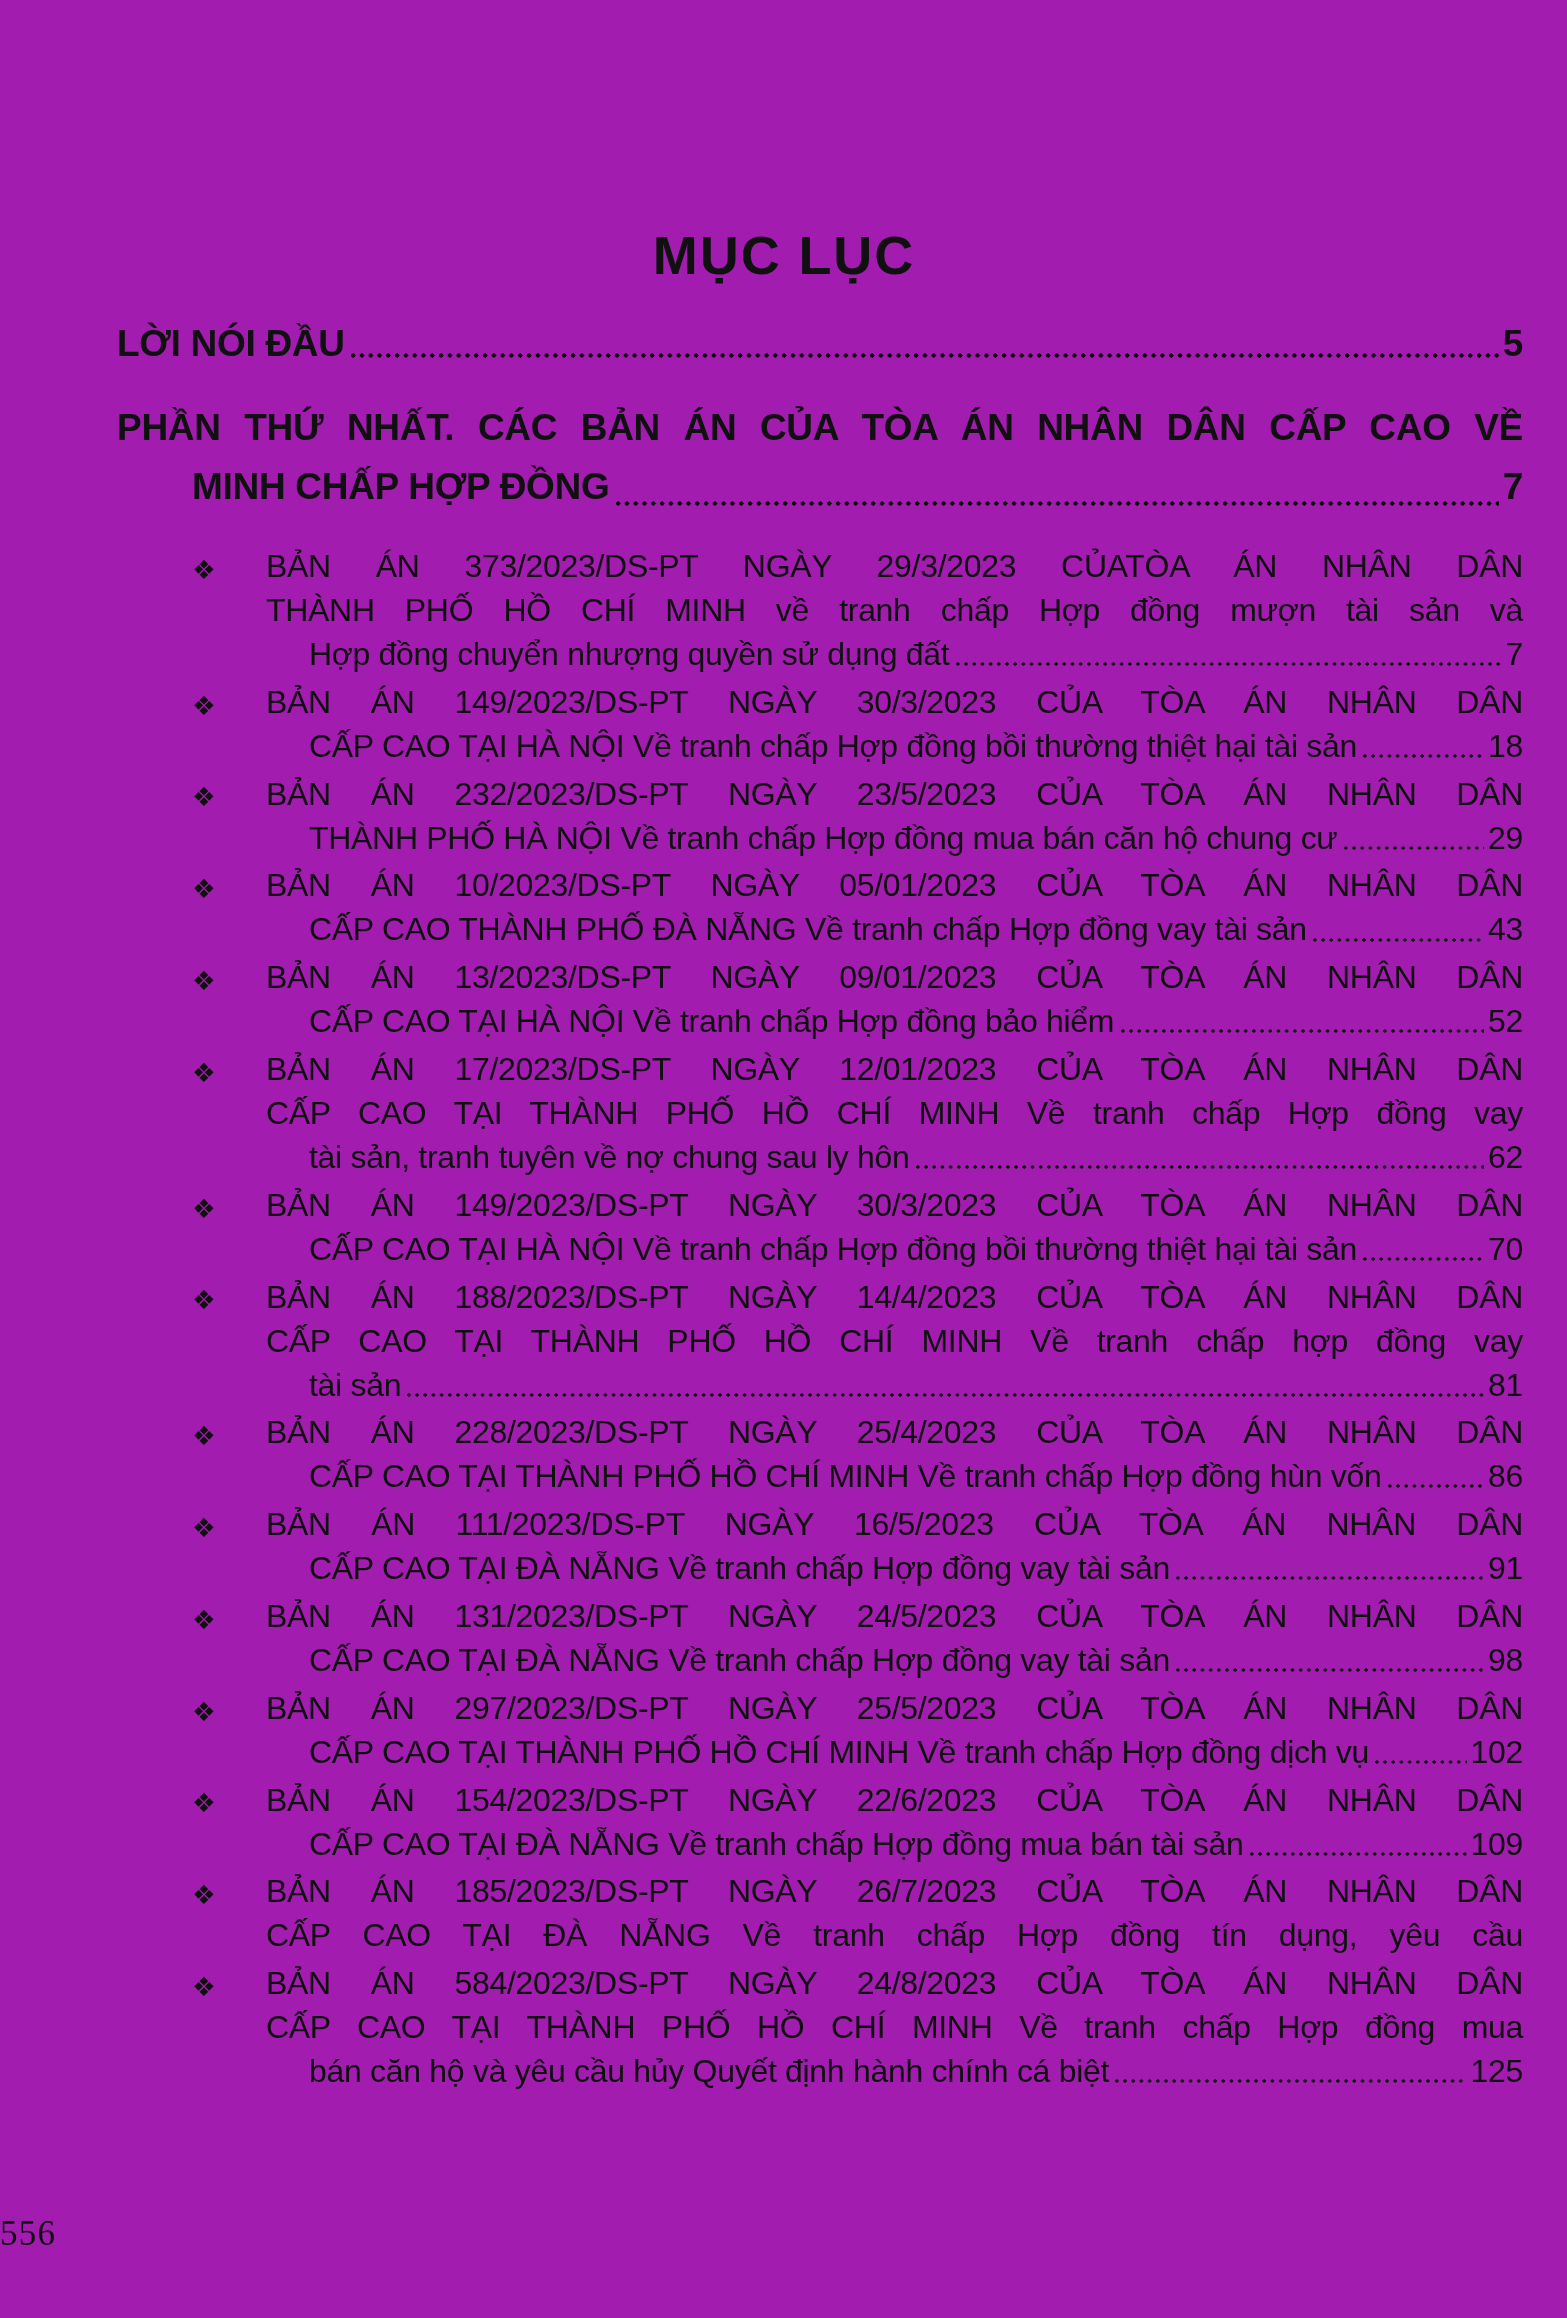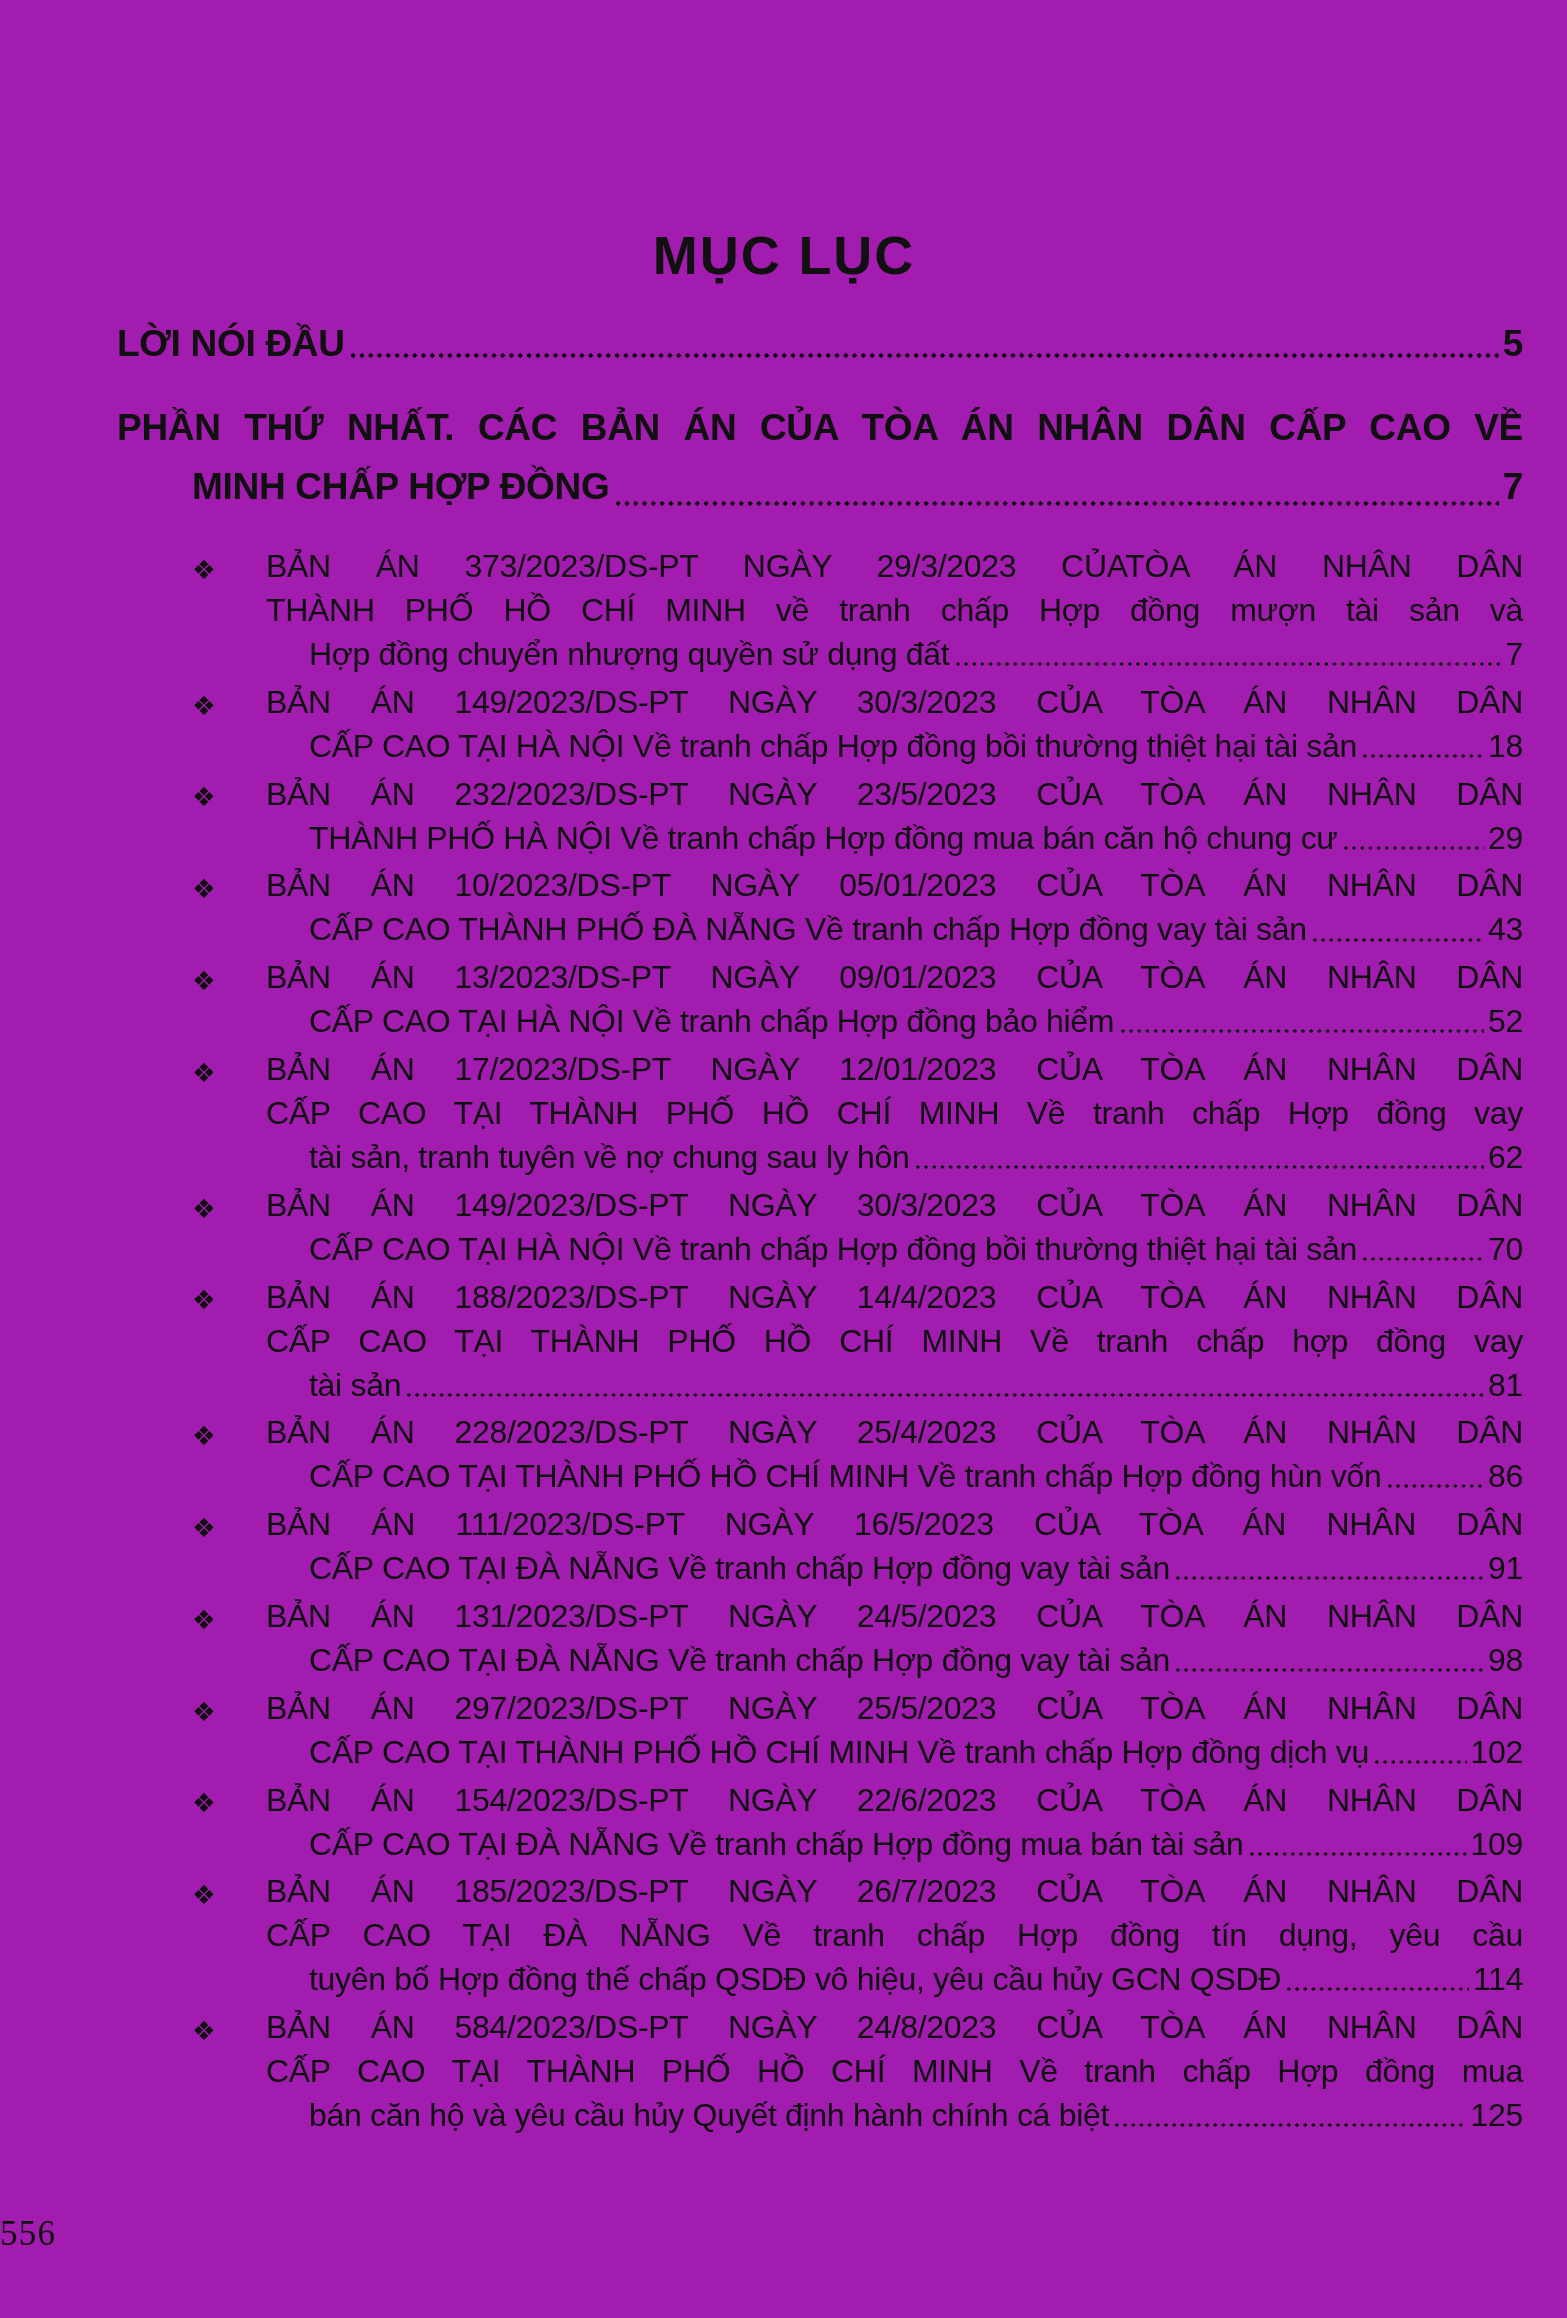--- a/index.html
+++ b/index.html
@@ -208,25 +208,20 @@
           <div class="eline last">
             <span class="frag">CẤP CAO TẠI ĐÀ NẴNG Về tranh chấp Hợp đồng mua bán tài sản</span>
             <span class="leader"></span>
             <span class="pagenum">109</span>
           </div>
         </div>
         <div class="entry">
           <span class="bullet">❖</span>
           <div class="eline just">BẢN ÁN 185/2023/DS-PT NGÀY 26/7/2023 CỦA TÒA ÁN NHÂN DÂN</div>
           <div class="eline just">CẤP CAO TẠI ĐÀ NẴNG Về tranh chấp Hợp đồng tín dụng, yêu cầu</div>
-          <div class="eline last">
-            <span class="frag">tuyên bố Hợp đồng thế chấp QSDĐ vô hiệu, yêu cầu hủy GCN QSDĐ</span>
-            <span class="leader"></span>
-            <span class="pagenum">114</span>
-          </div>
         </div>
         <div class="entry">
           <span class="bullet">❖</span>
           <div class="eline just">BẢN ÁN 584/2023/DS-PT NGÀY 24/8/2023 CỦA TÒA ÁN NHÂN DÂN</div>
           <div class="eline just">CẤP CAO TẠI THÀNH PHỐ HỒ CHÍ MINH Về tranh chấp Hợp đồng mua</div>
           <div class="eline last">
             <span class="frag">bán căn hộ và yêu cầu hủy Quyết định hành chính cá biệt</span>
             <span class="leader"></span>
             <span class="pagenum">125</span>
           </div>

